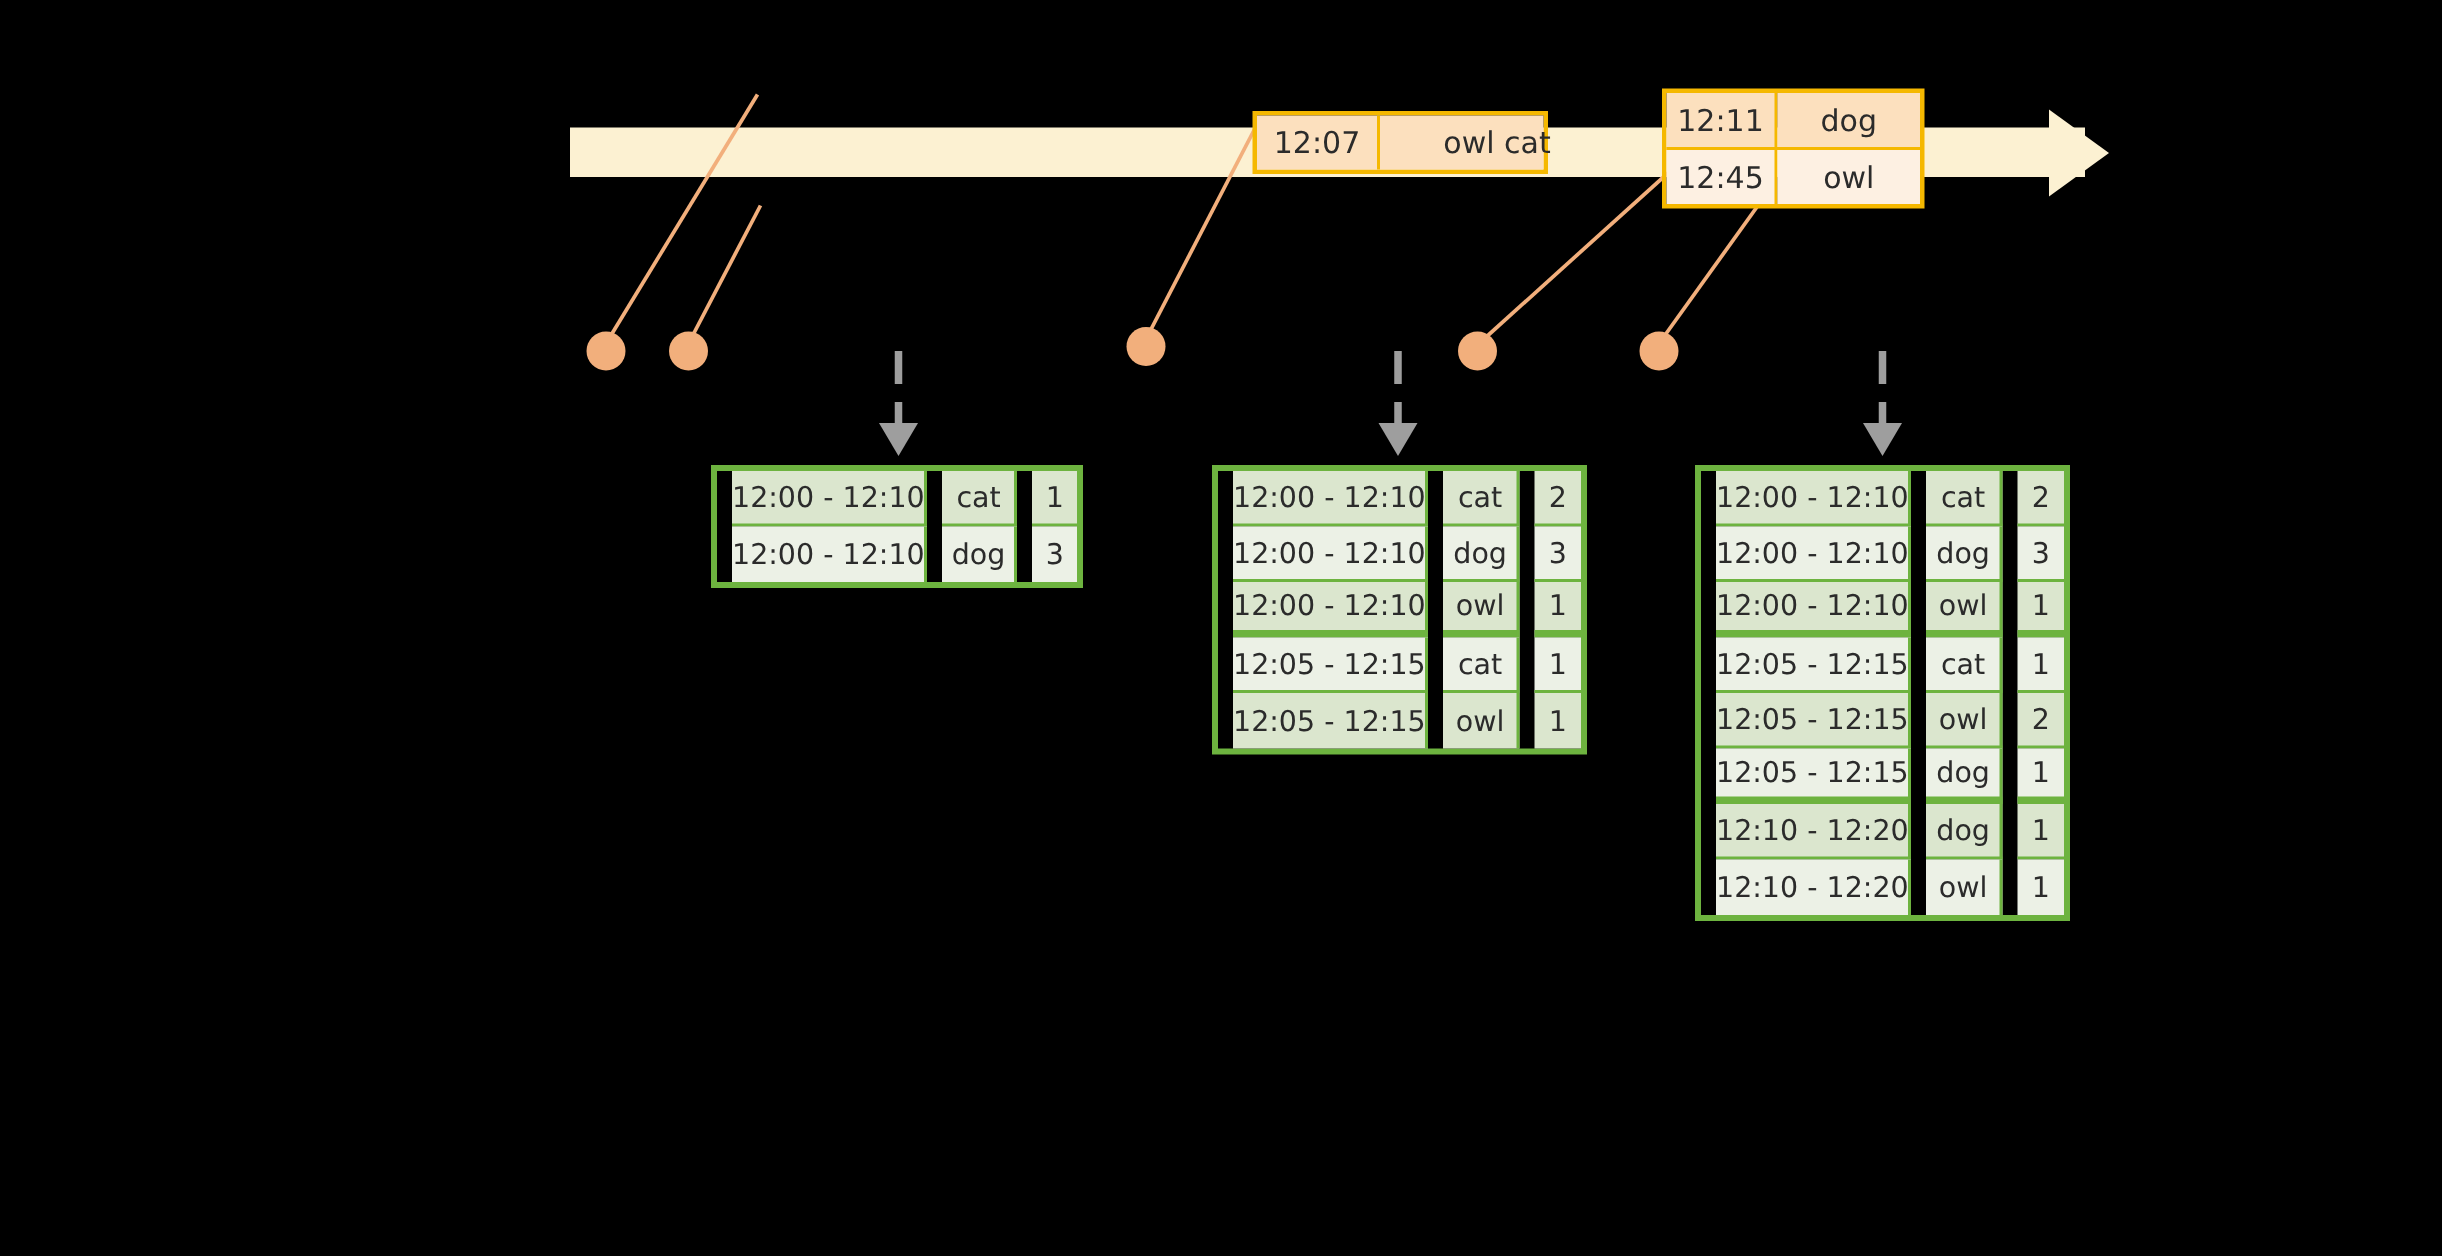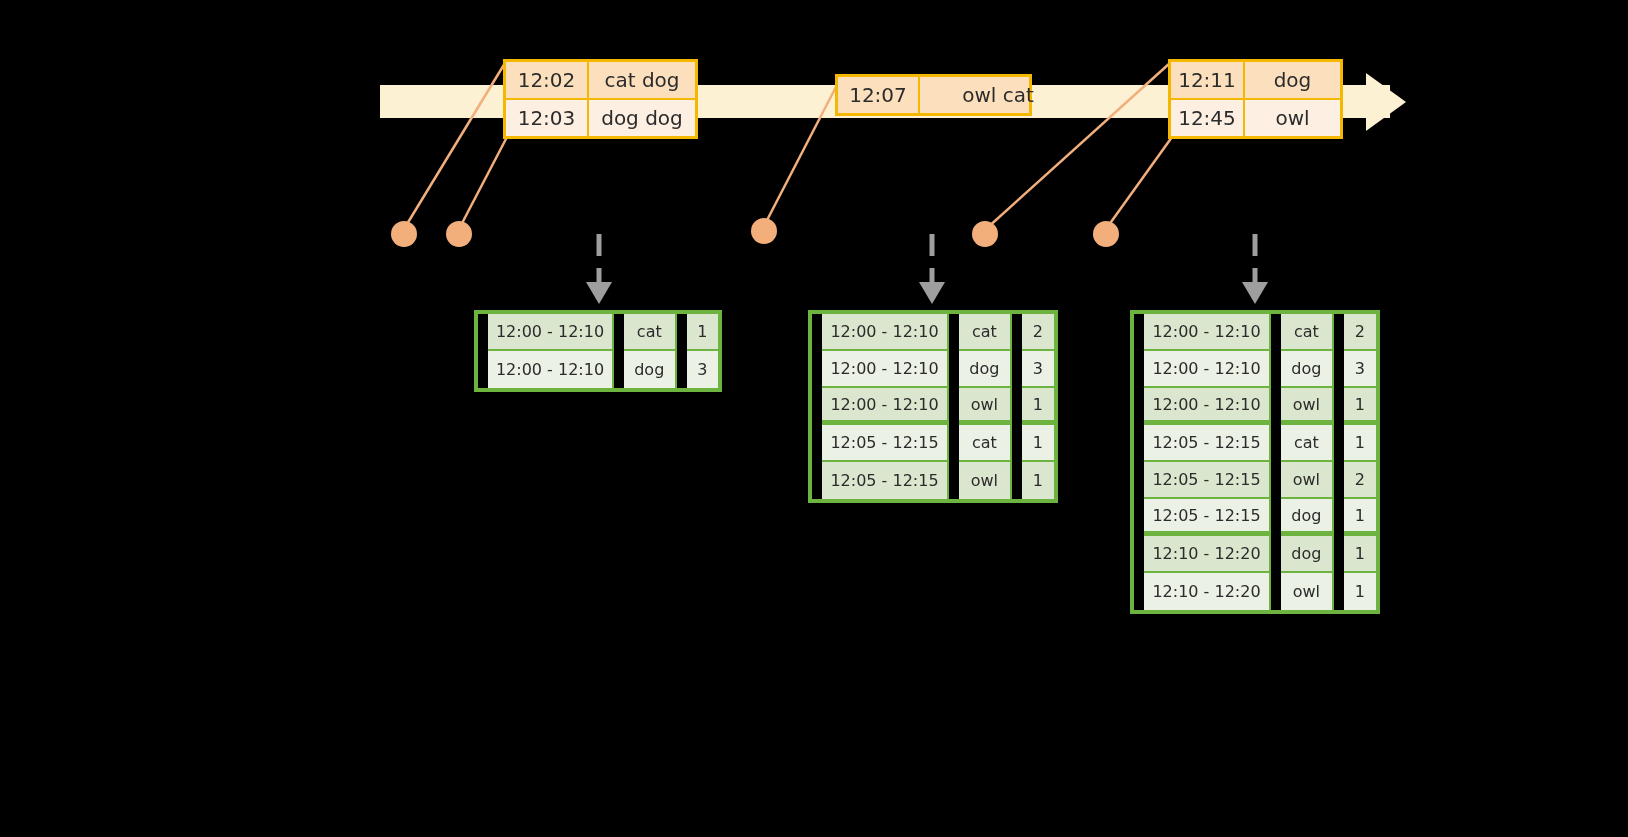--- a/index.html
+++ b/index.html
@@ -69,21 +69,21 @@
   .event-row.plain .event-cell { background: #FDF0E2; }
 
   #event-box-1 { left: 503px; top: 59px; width: 195px; height: 80px; }
   #event-box-1 .event-cell.time  { width: 83px; }
   #event-box-1 .event-cell.value { width: 106px; }
 
   #event-box-2 { left: 835px; top: 74px; width: 197px; height: 42px; }
   #event-box-2 .event-cell.time  { width: 82px; }
   #event-box-2 .event-cell.value { width: 109px; padding-left: 47px; }
 
-  #event-box-3 { left: 1168px; top: 59px; width: 175px; height: 80px; }
+  #event-box-3 { left: 1108px; top: 59px; width: 175px; height: 80px; }
   #event-box-3 .event-cell.time  { width: 74px; }
   #event-box-3 .event-cell.value { width: 95px; }
 
   
   .dot {
     width: 26px; height: 26px;
     border-radius: 50%;
     background: #F2AF7C;
   }
 
@@ -95,21 +95,21 @@
     flex-direction: column;
   }
   .res-row {
     display: flex;
     height: 37px;
   }
   .res-cell {
     display: flex;
     align-items: center;
     justify-content: center;
-    font-size: 16px;
+    font-size: 19px;
     color: #2b2b2b;
     box-sizing: border-box;
     border-right: 2px solid #6DB33F;
     border-bottom: 2px solid #6DB33F;
     white-space: nowrap;
     margin-left: 10px;
   }
   .res-cell:last-child { border-right: none; }
   .res-row:last-child .res-cell { border-bottom: none; }
   .res-row.shade .res-cell { background: #DBE6CE; }
@@ -158,30 +158,20 @@
     <g id="dashed-arrows">
         <line x1="599" y1="234" x2="599" y2="286" stroke="#9E9E9E" stroke-width="5" stroke-dasharray="22 12"></line>
         <polygon points="586,282 612,282 599,304" fill="#9E9E9E"></polygon>
         <line x1="932" y1="234" x2="932" y2="286" stroke="#9E9E9E" stroke-width="5" stroke-dasharray="22 12"></line>
         <polygon points="919,282 945,282 932,304" fill="#9E9E9E"></polygon>
         <line x1="1255" y1="234" x2="1255" y2="286" stroke="#9E9E9E" stroke-width="5" stroke-dasharray="22 12"></line>
         <polygon points="1242,282 1268,282 1255,304" fill="#9E9E9E"></polygon>
       </g>
   </svg>
 
-  <div class="abs event-box" id="event-box-1">
-    <div class="event-row shade">
-      <div class="event-cell time">12:02</div>
-      <div class="event-cell value">cat dog</div>
-    </div>
-    <div class="event-row plain">
-      <div class="event-cell time">12:03</div>
-      <div class="event-cell value">dog dog</div>
-    </div>
-  </div>
 
   <div class="abs event-box" id="event-box-2">
     <div class="event-row shade">
       <div class="event-cell time">12:07</div>
       <div class="event-cell value">owl cat</div>
     </div>
   </div>
 
   <div class="abs event-box" id="event-box-3">
     <div class="event-row shade">

